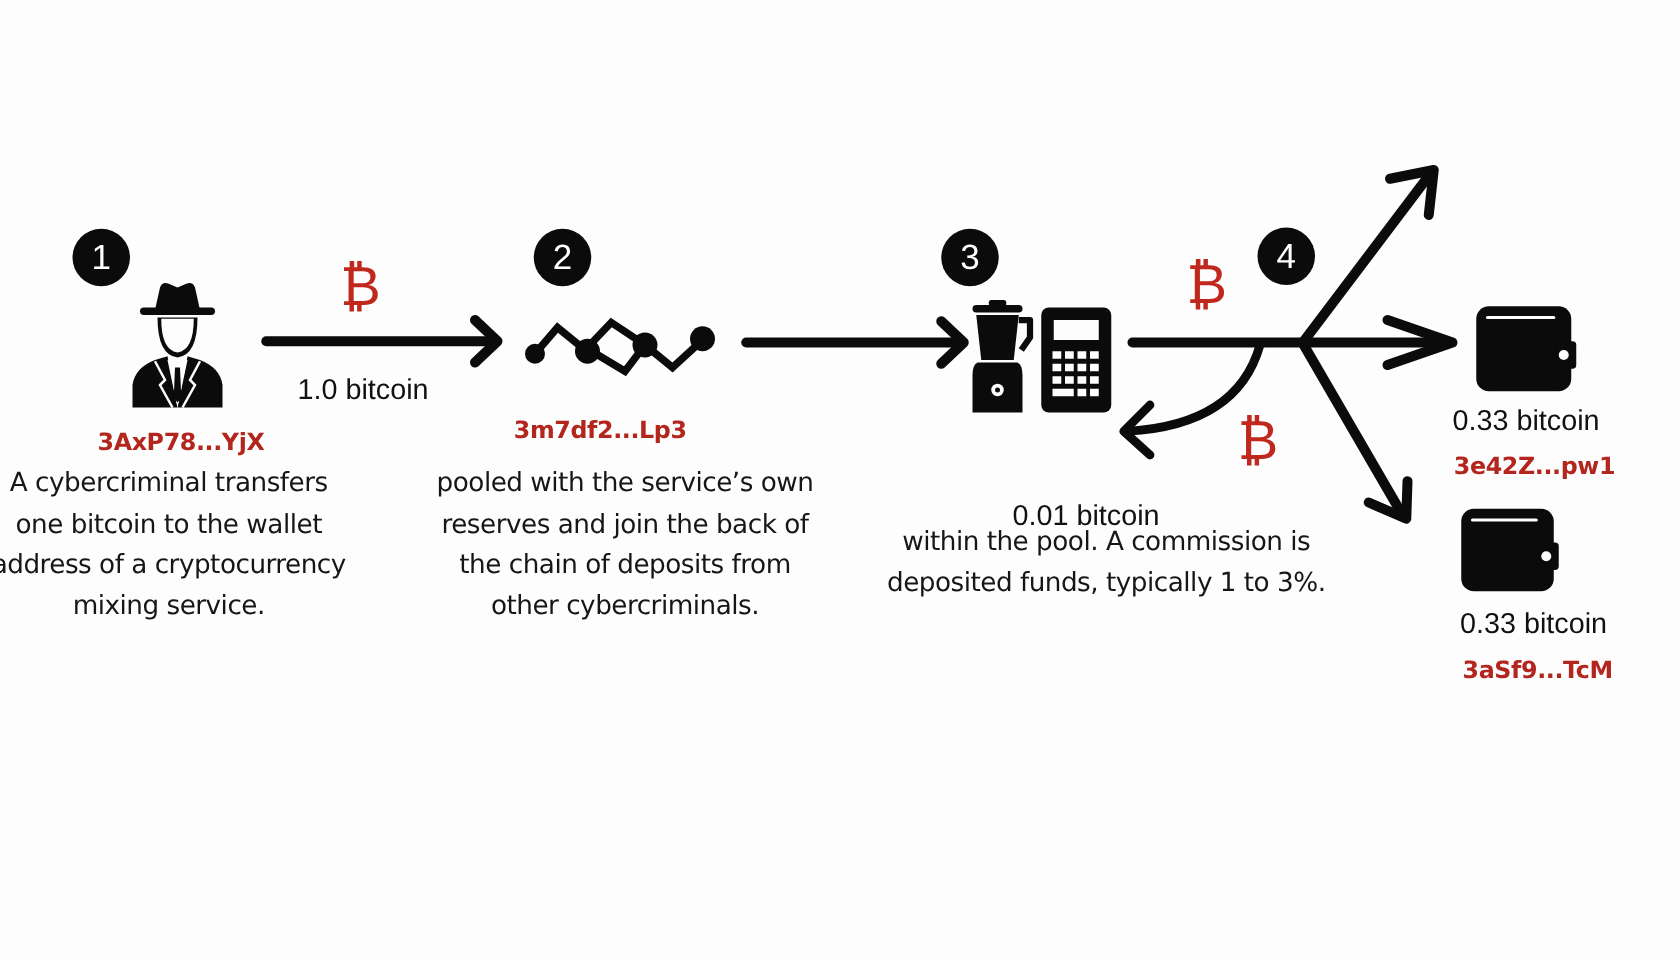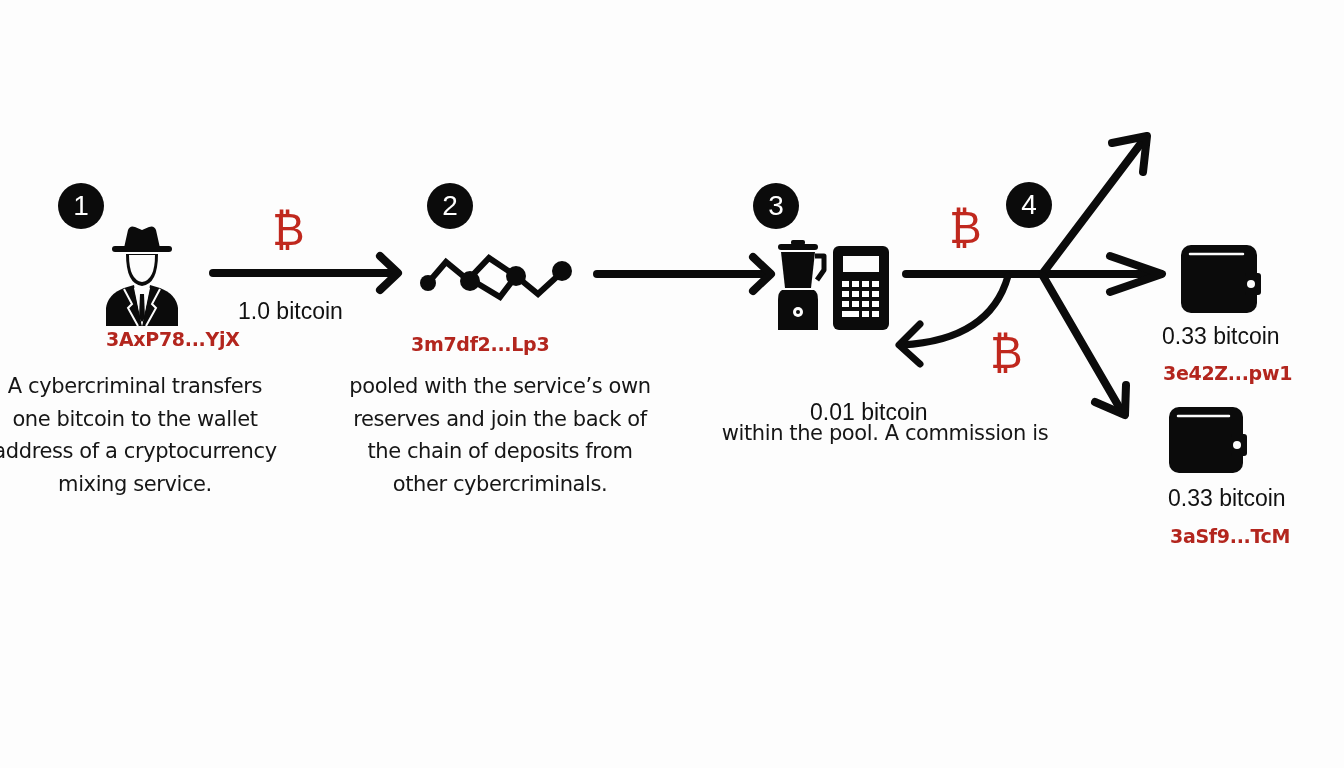--- a/index.html
+++ b/index.html
@@ -154,36 +154,37 @@
 
   <div class="btc" style="left:272px;top:208px;">₿</div>
   <div class="btc" style="left:949px;top:206px;">₿</div>
   <div class="btc" style="left:990px;top:331px;">₿</div>
 
   <div class="amount" style="left:238px;top:298px;">1.0 bitcoin</div>
   <div class="amount" style="left:810px;top:375px;margin-top:24px;">0.01 bitcoin</div>
   <div class="amount" style="left:1162px;top:323px;">0.33 bitcoin</div>
   <div class="amount" style="left:1168px;top:485px;">0.33 bitcoin</div>
 
-  <div class="addr" style="left:78px;top:328px;margin-left:28px;">3AxP78...YjX</div>
+  <div class="addr" style="left:78px;top:343px;">3AxP78...YjX</div>
   <div class="addr" style="left:411px;top:333px;">3m7df2...Lp3</div>
   <div class="addr" style="left:1163px;top:362px;">3e42Z...pw1</div>
   <div class="addr" style="left:1170px;top:525px;">3aSf9...TcM</div>
 
   <div class="desc" style="left:-20px;top:370px;width:310px;">
     <span>A cybercriminal transfers</span>
     <span>one bitcoin to the wallet</span>
     <span>address of a cryptocurrency</span>
     <span>mixing service.</span>
   </div>
 
   <div class="desc" style="left:340px;top:370px;width:320px;">
     <span>pooled with the service’s own</span>
     <span>reserves and join the back of</span>
     <span>the chain of deposits from</span>
     <span>other cybercriminals.</span>
   </div>
 
   <div class="desc" style="left:700px;top:417px;width:370px;">
     <span>within the pool. A commission is</span>
+    <span>deposited funds, typically 1 to 3%.</span>
   </div>
 
 </div>
 
 </body></html>

